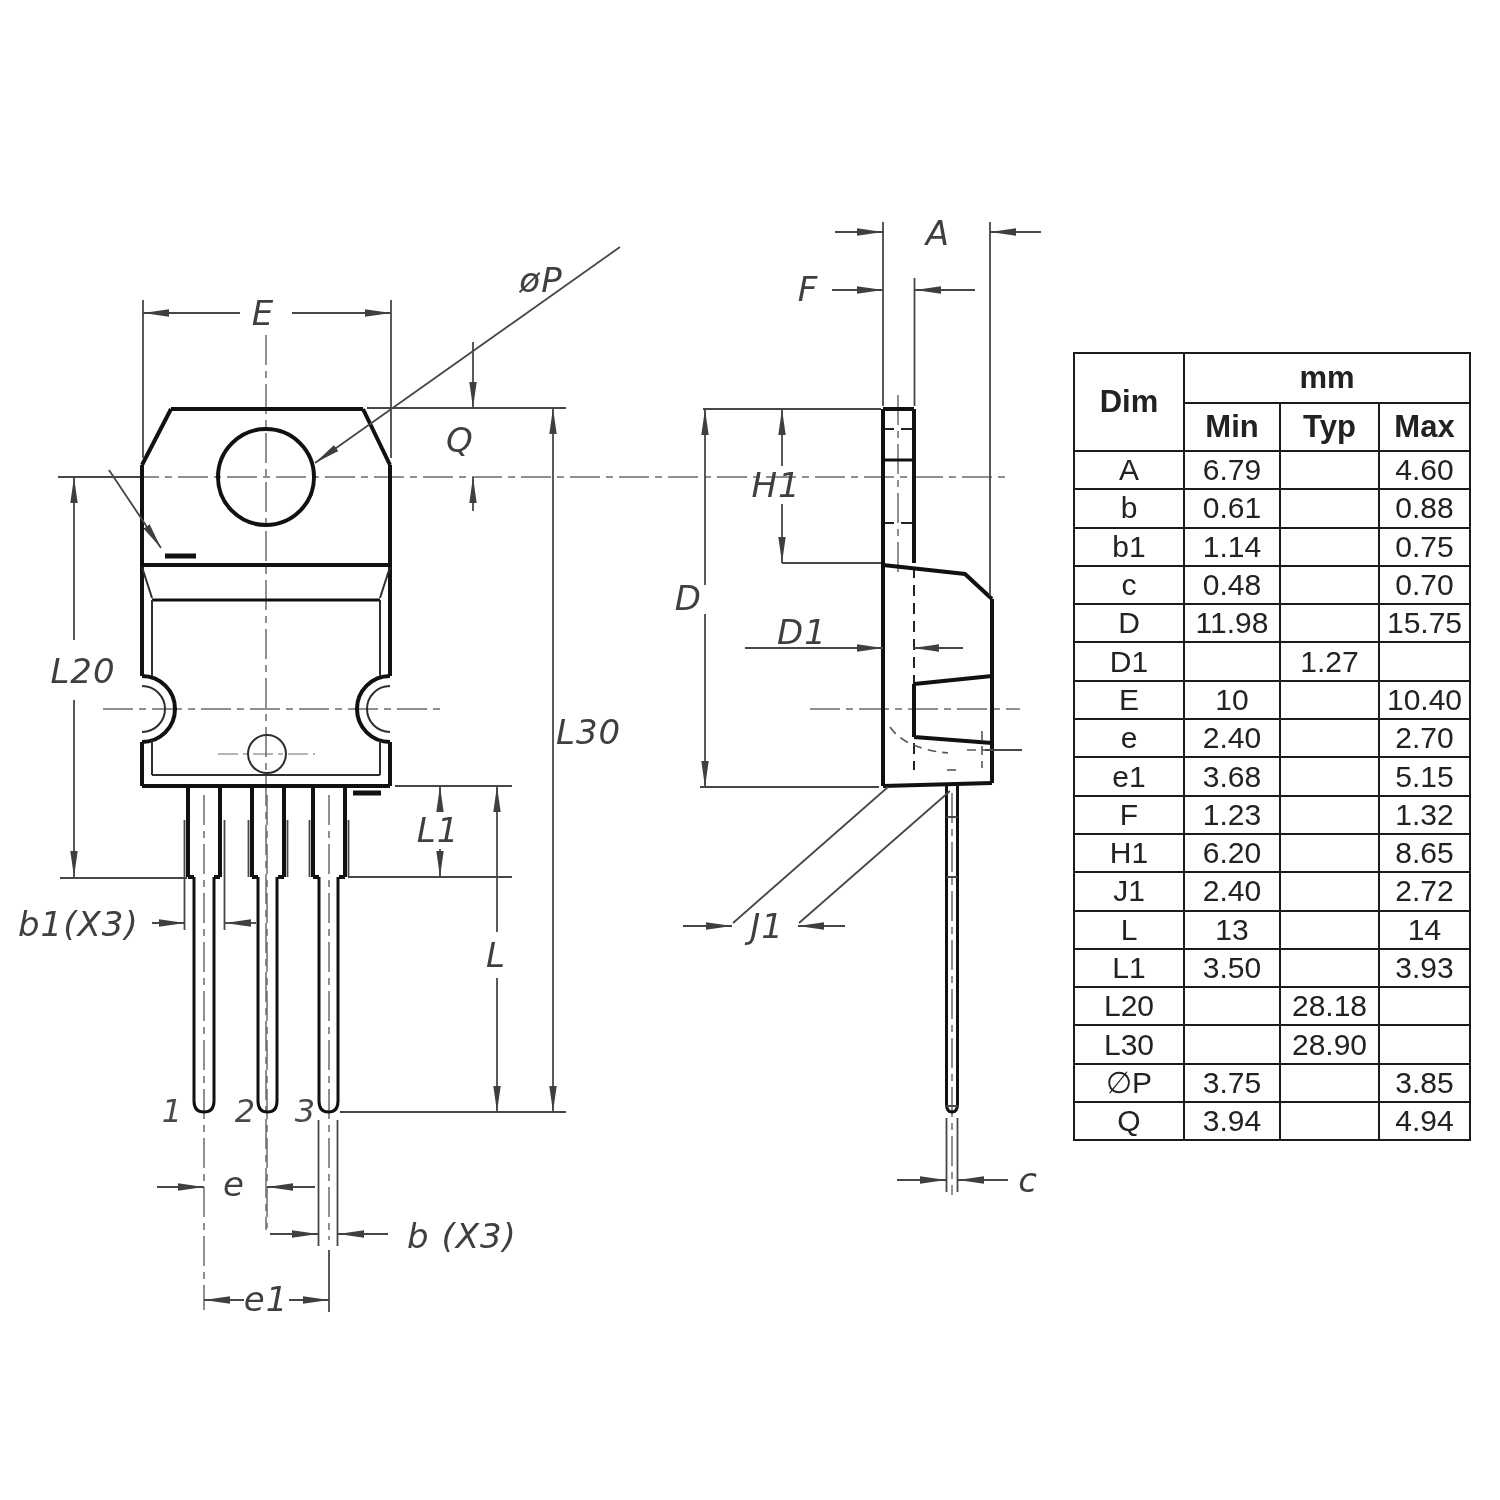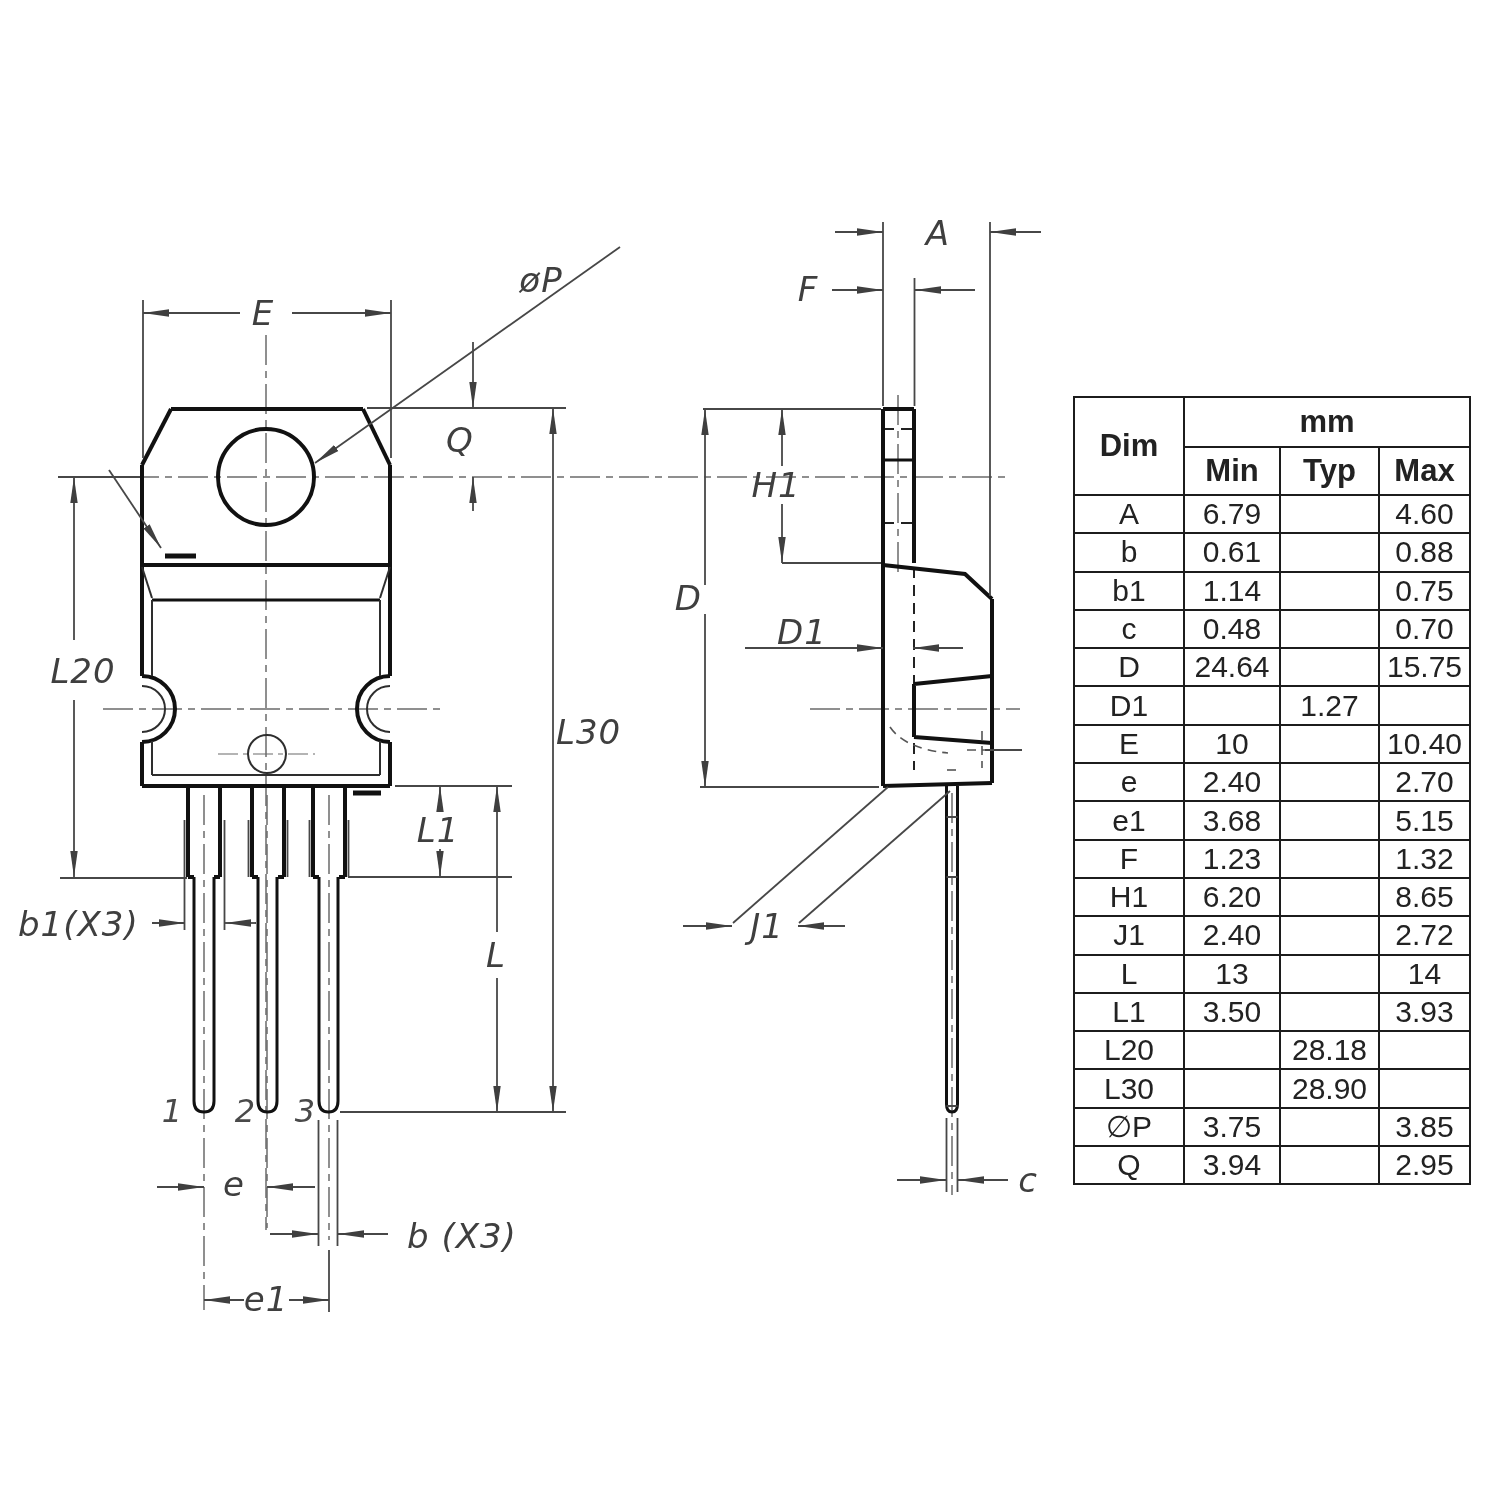--- a/index.html
+++ b/index.html
@@ -1,21 +1,21 @@
 <!DOCTYPE html>
 <html><head>
 <meta charset="utf-8">
 <style>
   html,body{margin:0;padding:0;background:#fff;}
   #stage{position:relative;width:1500px;height:1500px;background:#fff;overflow:hidden;
          font-family:"Liberation Sans", sans-serif;}
   #drawing{position:absolute;left:0;top:0;}
 
   
-  #dim-table-wrap{position:absolute;left:1073px;top:352px;width:396px;margin-top:44px;}
+  #dim-table-wrap{position:absolute;left:1073px;top:352px;width:396px;}
   table.dims{border-collapse:collapse;table-layout:fixed;width:396px;
              font-family:"Liberation Sans", sans-serif;color:#222;}
   table.dims td,table.dims th{border:2px solid #1c1c1c;text-align:center;vertical-align:middle;
              padding:0;overflow:hidden;white-space:nowrap;}
   table.dims th{font-size:31px;font-weight:bold;}
   table.dims td{font-size:30px;font-weight:normal;}
   tr.hdr1{height:50px;} tr.hdr2{height:48px;} tr.data{height:38.3px;}
   col.c-dim{width:110px;} col.c-min{width:96px;} col.c-typ{width:99px;} col.c-max{width:91px;}
 
   
@@ -304,21 +304,21 @@
             <td>0.75</td>
           </tr>
       <tr class="data">
             <td>c</td>
             <td>0.48</td>
             <td></td>
             <td>0.70</td>
           </tr>
       <tr class="data">
             <td>D</td>
-            <td>24.64</td>
+            <td>11.98</td>
             <td></td>
             <td>15.75</td>
           </tr>
       <tr class="data">
             <td>D1</td>
             <td></td>
             <td>1.27</td>
             <td></td>
           </tr>
       <tr class="data">
@@ -384,19 +384,19 @@
       <tr class="data">
             <td>∅P</td>
             <td>3.75</td>
             <td></td>
             <td>3.85</td>
           </tr>
       <tr class="data">
             <td>Q</td>
             <td>3.94</td>
             <td></td>
-            <td>2.95</td>
+            <td>4.94</td>
           </tr>
     </tbody>
   </table>
 </div>
 
 </div>
 
 </body></html>

